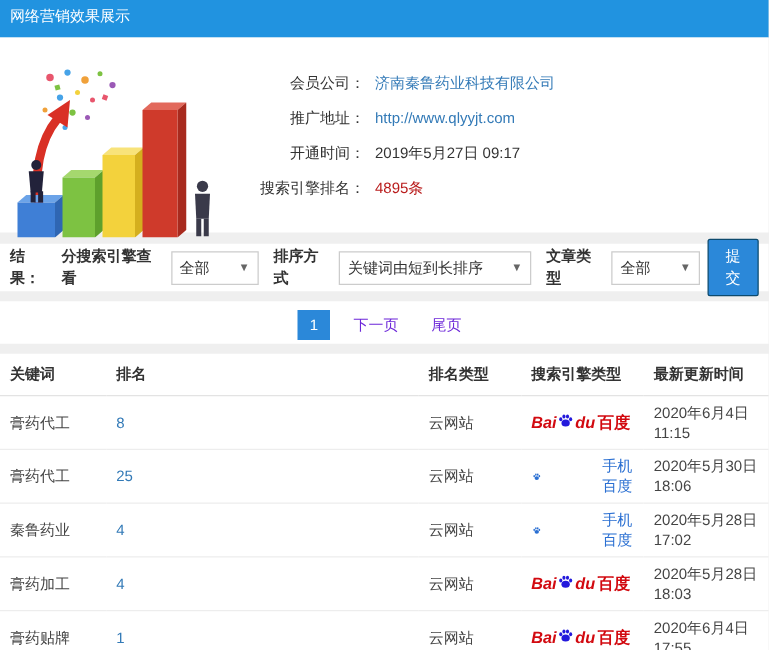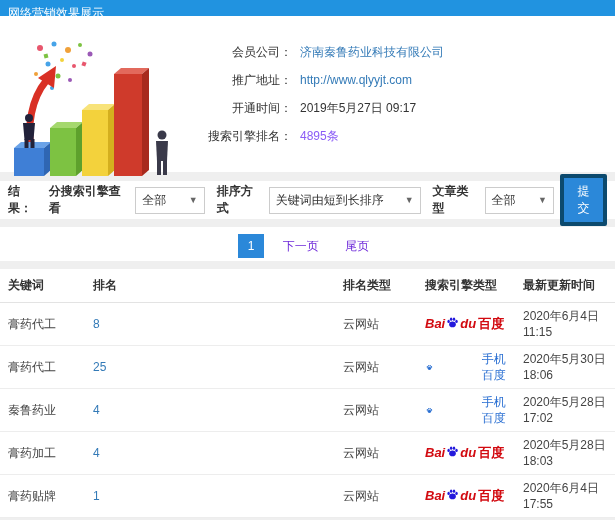--- a/index.html
+++ b/index.html
@@ -7,32 +7,32 @@
     width: 615px; height: 520px;
     background: #efefef;
     font-family: "Liberation Sans", "DejaVu Sans", sans-serif;
     overflow: hidden;
   }
   .titlebar {
     background: #2193e0;
     color: #fff;
     font-size: 12px;
     padding: 5px 8px;
-    height: 16px;
+    height: 30px;
   }
   .panel { background: #fff; }
   
   .info-panel { display: flex; padding: 20px 10px; height: 156px; }
   .illustration { width: 172px; height: 140px; flex: 0 0 172px; }
   .info-form { flex: 1; padding-top: 8px; }
   .info-row { display: flex; font-size: 12px; line-height: 16px; margin-bottom: 12px; }
   .info-label { width: 110px; text-align: right; color: #333; flex: 0 0 110px; }
   .info-value { margin-left: 8px; color: #333; text-decoration: none; }
   a.info-value { color: #337ab7; }
-  .info-value.red { color: #8b5cf6; }
+  .info-value.red { color: #b91c1c; }
   
   .result-bar {
     margin-top: 9px;
     padding: 7px 8px;
     display: flex;
     align-items: center;
     font-size: 12px;
     height: 38px;
   }
   .result-label { font-weight: bold; color: #333; }
@@ -40,21 +40,21 @@
   .filter-label { font-weight: bold; color: #333; margin-left: 6px; }
   .select {
     display: inline-flex; align-items: center; justify-content: space-between;
     border: 1px solid #ccc; background: #fff;
     padding: 4px 6px; font-size: 12px; color: #333; cursor: pointer;
   }
   .select .caret { color: #666; font-size: 9px; margin-left: 6px; }
   .select.w-s { width: 72px; }
   .select.w-l { width: 158px; }
   .submit-btn {
-    background: #2b88d9; color: #fff; border: 4px solid #0c4a6e;
+    background: #2b88d9; color: #fff; border: 1px solid #0c4a6e;
     font-size: 12px; padding: 5px 8px; cursor: pointer; border-radius: 2px;
     font-family: inherit;
   }
   
   .pagination-bar { margin-top: 8px; padding: 6px; text-align: center; height: 34px; }
   .page-current {
     display: inline-block; background: #2b88d9; color: #fff;
     font-size: 12px; padding: 5px 10px; margin: 0 3px; cursor: pointer;
   }
   .page-link {

